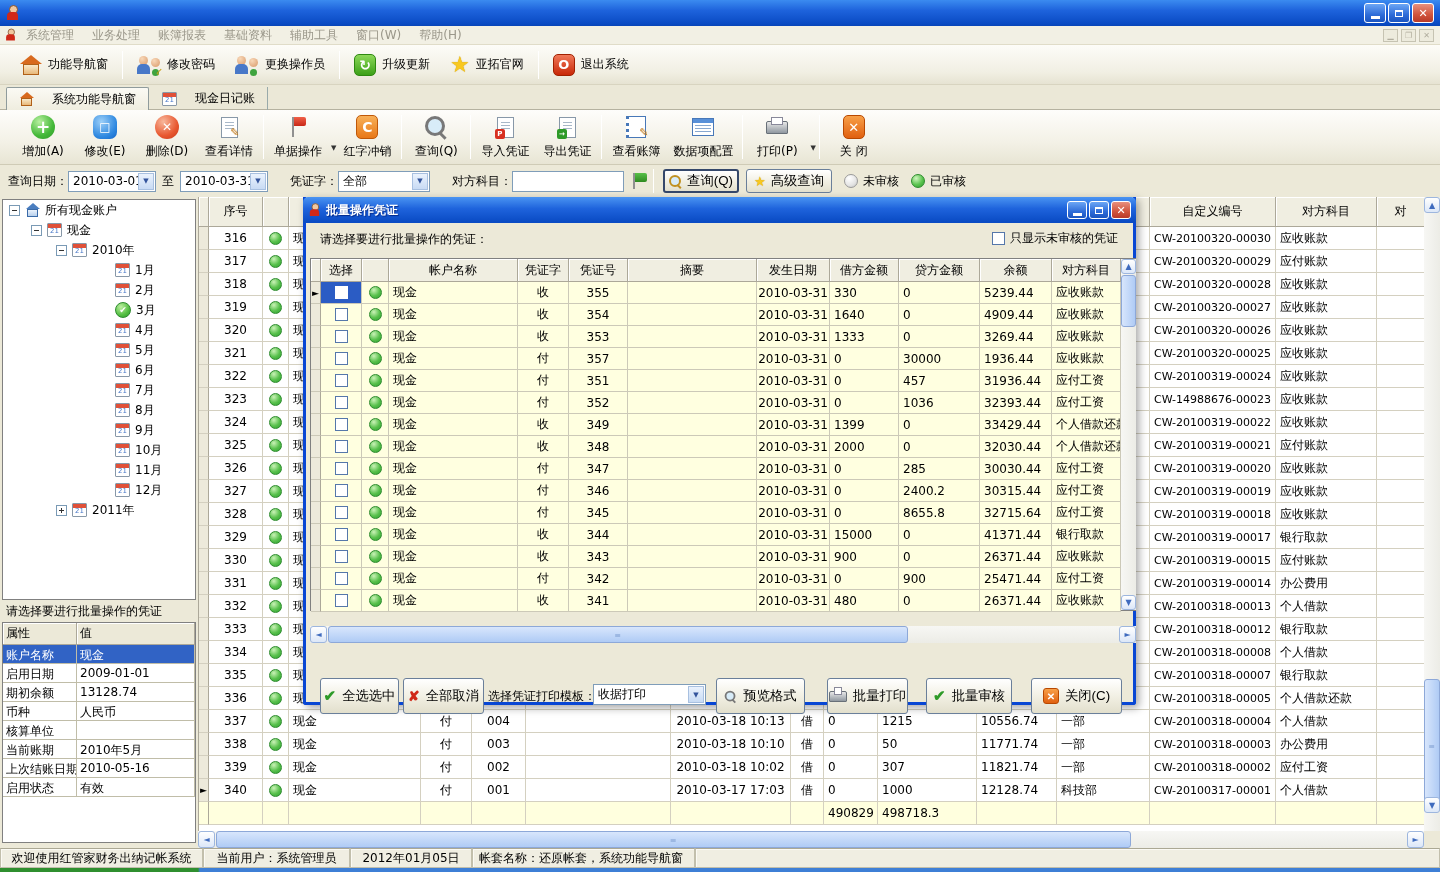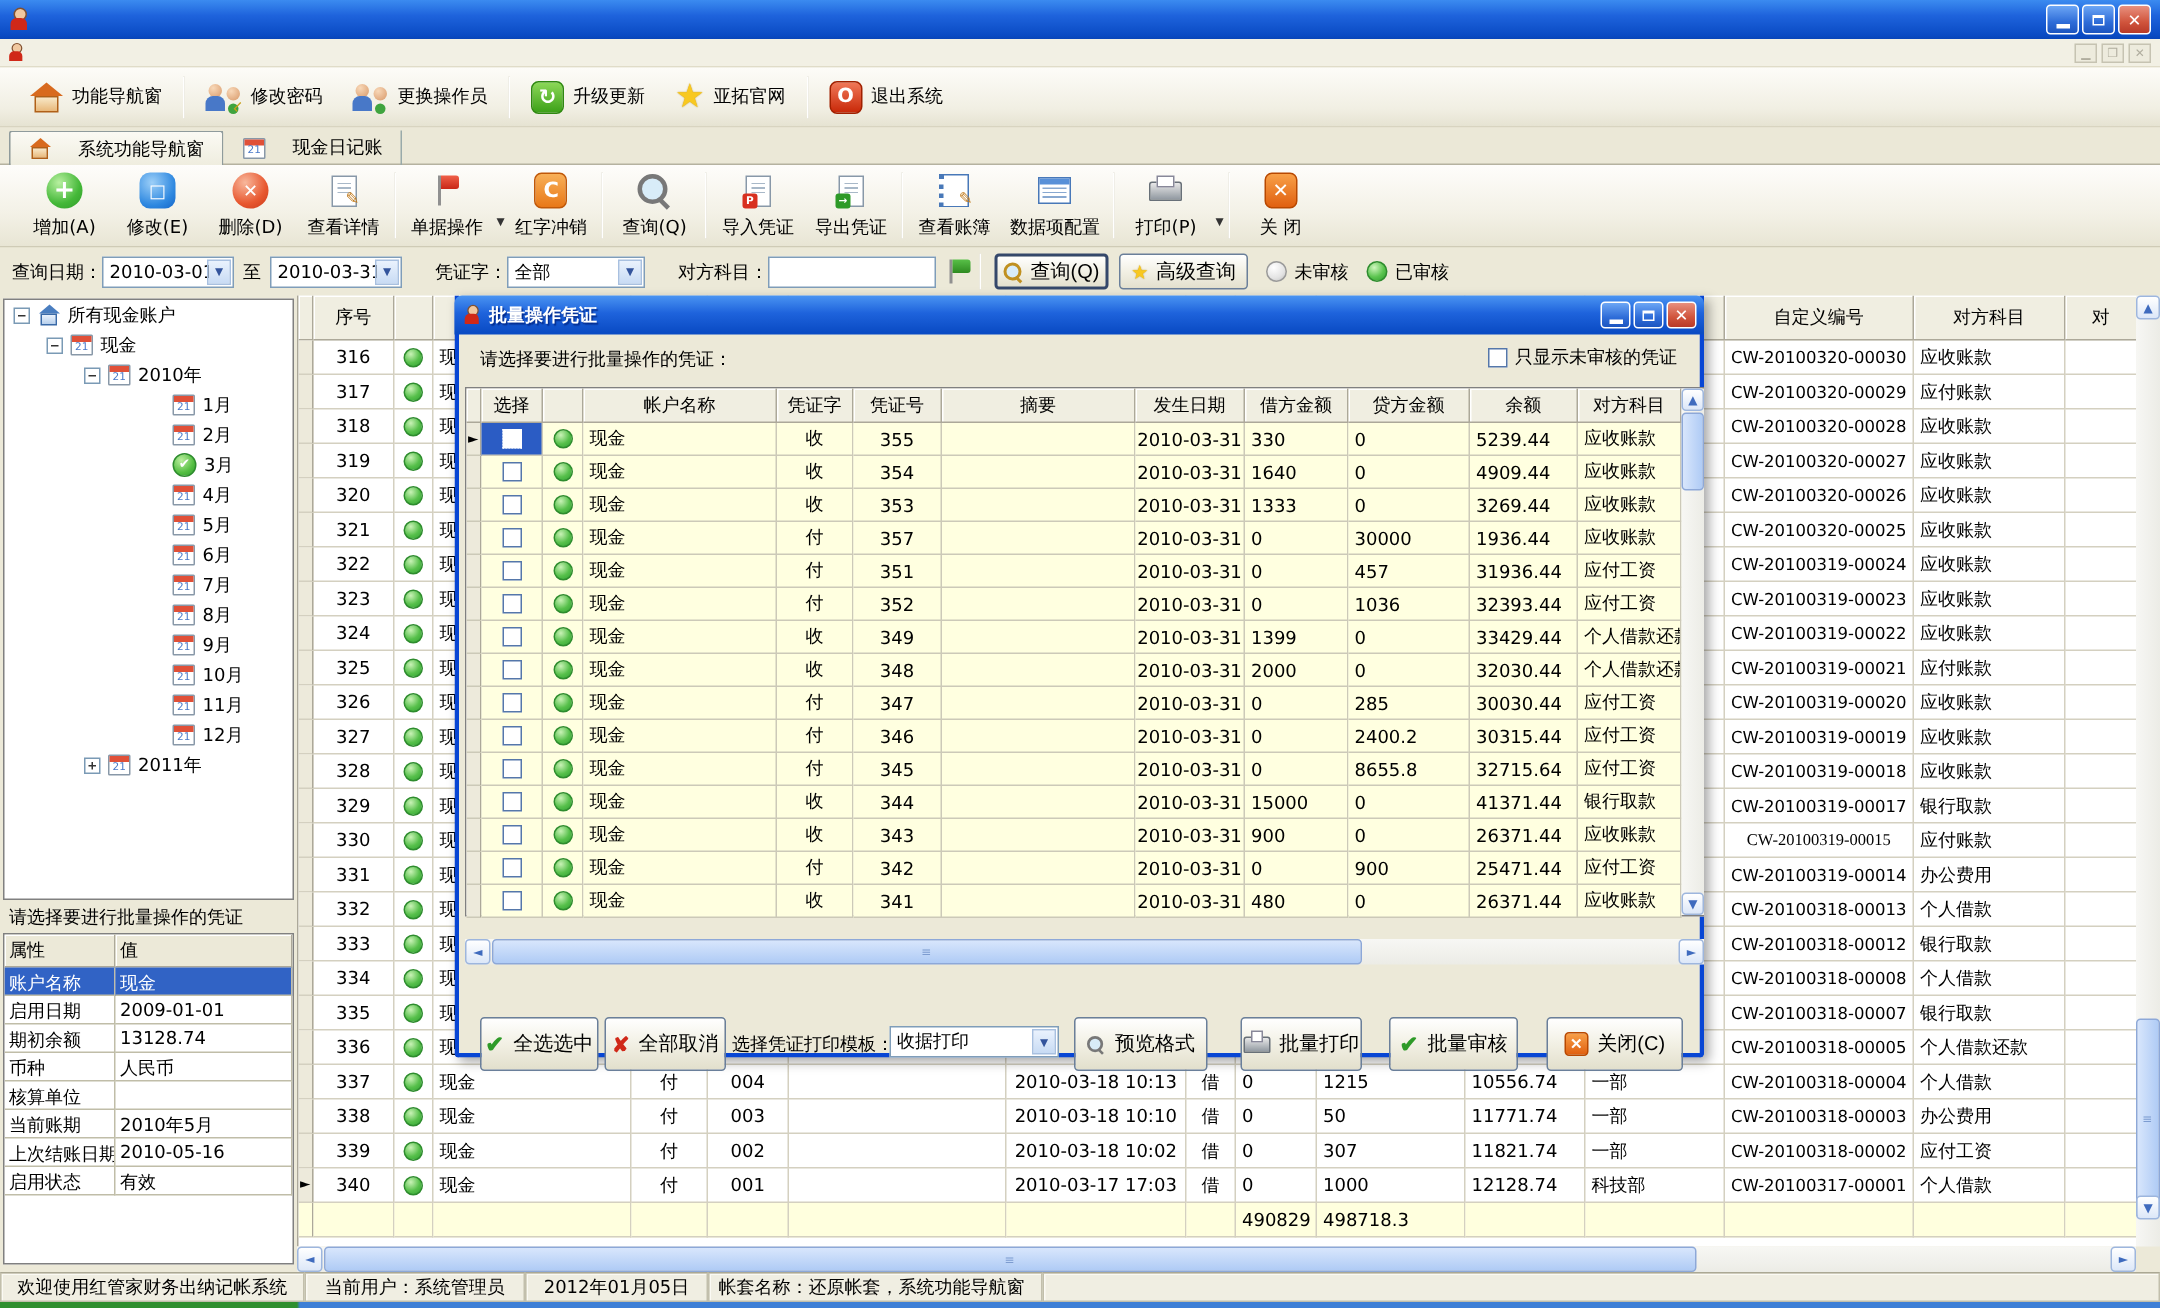--- a/index.html
+++ b/index.html
@@ -208,20 +208,29 @@
       </div>
     <div class="wbtn">
         <div class="restgl"></div>
       </div>
     <div class="wbtn close">✕</div>
   </div>
 </div>
 
 <div id="menubar" class="abs">
   <div class="ico psn" style="transform:scale(.8)"></div>
+  <div id="menu-items" style="display:flex;height:100%">
+      <div class="menu-item">系统管理</div>
+      <div class="menu-item">业务处理</div>
+      <div class="menu-item">账簿报表</div>
+      <div class="menu-item">基础资料</div>
+      <div class="menu-item">辅助工具</div>
+      <div class="menu-item">窗口(W)</div>
+      <div class="menu-item">帮助(H)</div>
+    </div>
   <div class="mdibtns">
     <div class="mdib">▁</div>
     <div class="mdib">❐</div>
     <div class="mdib">✕</div>
   </div>
 </div>
 
 <div id="toolbar1" class="abs">
     <div class="tb1-item">
       <div class="ico house"></div>
@@ -689,21 +698,21 @@
       <div class="gcell " style="width: 132px;">现金</div>
       <div class="gcell ctr" style="width: 51px;"></div>
       <div class="gcell ctr" style="width: 54px;"></div>
       <div class="gcell " style="width: 145px;"></div>
       <div class="gcell ctr" style="width: 120px;"></div>
       <div class="gcell ctr" style="width: 33px;"></div>
       <div class="gcell " style="width: 54px;"></div>
       <div class="gcell " style="width: 99px;"></div>
       <div class="gcell " style="width: 80px;"></div>
       <div class="gcell " style="width: 93px;"></div>
-      <div class="gcell ctr code" style="width: 126px;">CW-20100319-00023</div>
+      <div class="gcell ctr code" style="width: 126px;">CW-14988676-00023</div>
       <div class="gcell " style="width: 101px;">应收账款</div>
       <div class="gcell " style="width: 48px;"></div>
     </div>
     <div class="grow " style="top: 214px; height: 23px;">
       <div class="gcell ind" style="width: 10px;"></div>
       <div class="gcell ctr" style="width: 54px;">324</div>
       <div class="gcell ctr" style="width: 26px;">
         <div class="gdot"></div>
       </div>
       <div class="gcell " style="width: 132px;">现金</div>
@@ -829,21 +838,21 @@
       <div class="gcell " style="width: 132px;">现金</div>
       <div class="gcell ctr" style="width: 51px;"></div>
       <div class="gcell ctr" style="width: 54px;"></div>
       <div class="gcell " style="width: 145px;"></div>
       <div class="gcell ctr" style="width: 120px;"></div>
       <div class="gcell ctr" style="width: 33px;"></div>
       <div class="gcell " style="width: 54px;"></div>
       <div class="gcell " style="width: 99px;"></div>
       <div class="gcell " style="width: 80px;"></div>
       <div class="gcell " style="width: 93px;"></div>
-      <div class="gcell ctr code" style="width: 126px; font-family: Liberation Serif, serif;">CW-20100319-00015</div>
+      <div class="gcell ctr code" style="width: 126px;">CW-20100319-00015</div>
       <div class="gcell " style="width: 101px;">应付账款</div>
       <div class="gcell " style="width: 48px;"></div>
     </div>
     <div class="grow " style="top: 375px; height: 23px;">
       <div class="gcell ind" style="width: 10px;"></div>
       <div class="gcell ctr" style="width: 54px;">331</div>
       <div class="gcell ctr" style="width: 26px;">
         <div class="gdot"></div>
       </div>
       <div class="gcell " style="width: 132px;">现金</div>

